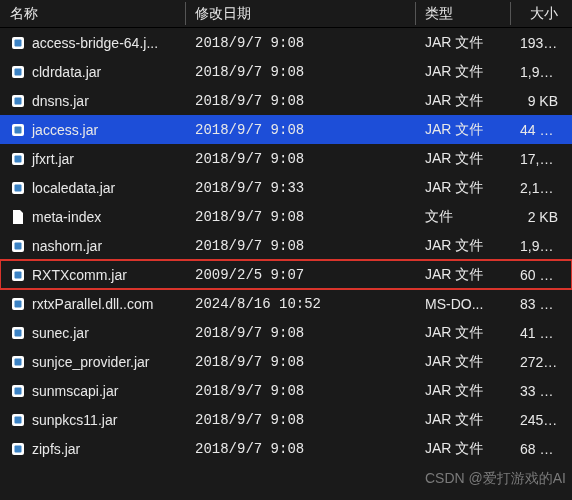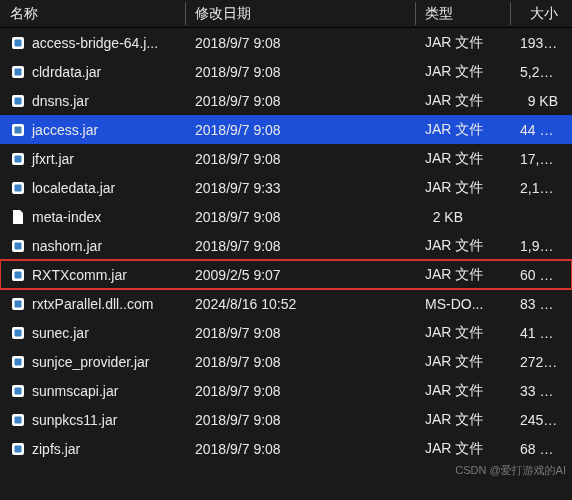--- a/index.html
+++ b/index.html
@@ -20,21 +20,21 @@
     position: relative;
   }
   .header-cell {
     padding: 0 10px;
     height: 100%;
     display: flex;
     align-items: center;
     color: #e8e8e8;
   }
   .col-name { width: 185px; flex-shrink: 0; }
-  .col-date { width: 230px; flex-shrink: 0; position: relative; }
+  .col-date { width: 230px; flex-shrink: 0; position: relative; font-family: Liberation Mono, monospace; }
   .col-type { width: 95px; flex-shrink: 0; position: relative; }
   .col-size { width: 58px; flex-shrink: 0; text-align: right; justify-content: flex-end; position: relative; }
   .header .divider {
     position: absolute;
     left: 0;
     top: 2px;
     bottom: 2px;
     width: 1px;
     background: #555;
   }
@@ -66,22 +66,22 @@
     width: 16px;
     height: 16px;
     flex-shrink: 0;
     display: flex;
     align-items: center;
     justify-content: center;
   }
   .watermark {
     position: absolute;
     right: 6px;
-    bottom: 22px;
-    font-size: 11px;
+    bottom: 12px;
+    font-size: 14px;
     color: #7a7a7a;
   }
 </style>
 </head>
 <body>
 
 <div class="header">
   <div class="header-cell col-name">名称</div>
   <div class="header-cell col-date">
       <span class="divider"></span>
@@ -117,21 +117,21 @@
         <span class="icon">
           <svg width="14" height="14" viewBox="0 0 14 14">
             <rect x="1" y="1" width="12" height="12" rx="2" fill="#fff"></rect>
             <rect x="3.5" y="3.5" width="7" height="7" rx="1" fill="#3b82c4"></rect>
           </svg>
         </span>
         <span>cldrdata.jar</span>
       </div>
       <div class="cell col-date">2018/9/7 9:08</div>
       <div class="cell col-type">JAR 文件</div>
-      <div class="cell col-size">5,23...</div>
+      <div class="cell col-size">1,91...</div>
     </div>
     <div class="row">
       <div class="cell col-name name-cell">
         <span class="icon">
           <svg width="14" height="14" viewBox="0 0 14 14">
             <rect x="1" y="1" width="12" height="12" rx="2" fill="#fff"></rect>
             <rect x="3.5" y="3.5" width="7" height="7" rx="1" fill="#3b82c4"></rect>
           </svg>
         </span>
         <span>dnsns.jar</span>
@@ -185,20 +185,21 @@
     <div class="row">
       <div class="cell col-name name-cell">
         <span class="icon">
           <svg width="12" height="14" viewBox="0 0 12 14">
             <path d="M1 0h7l3 3v11H1z" fill="#fff"></path>
           </svg>
         </span>
         <span>meta-index</span>
       </div>
       <div class="cell col-date">2018/9/7 9:08</div>
+      <div class="cell col-type">文件</div>
       <div class="cell col-size">2 KB</div>
     </div>
     <div class="row">
       <div class="cell col-name name-cell">
         <span class="icon">
           <svg width="14" height="14" viewBox="0 0 14 14">
             <rect x="1" y="1" width="12" height="12" rx="2" fill="#fff"></rect>
             <rect x="3.5" y="3.5" width="7" height="7" rx="1" fill="#3b82c4"></rect>
           </svg>
         </span>

